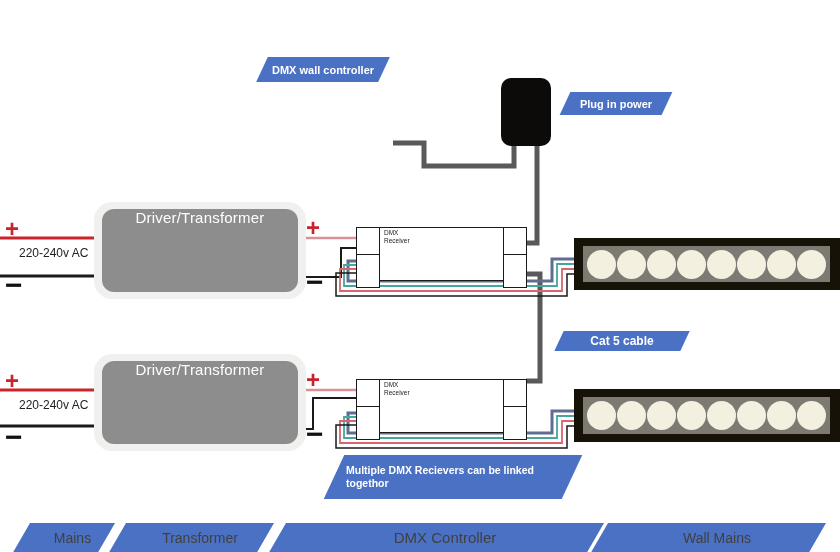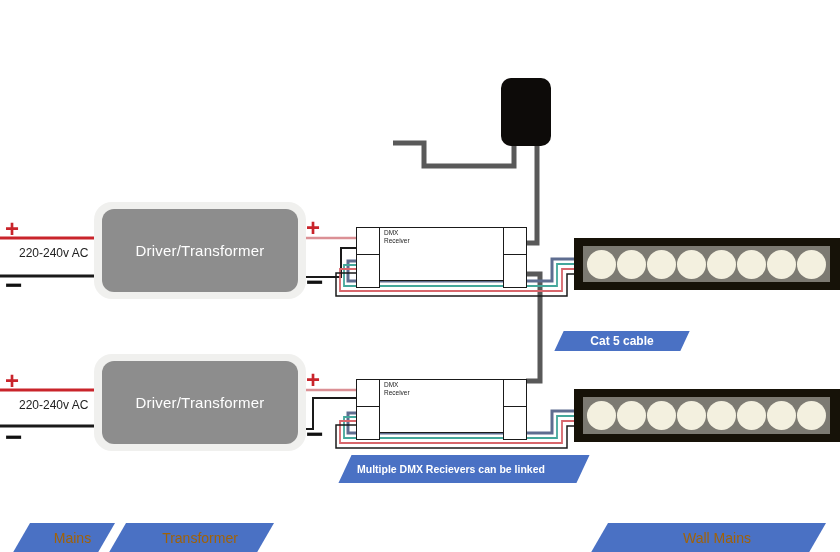--- a/index.html
+++ b/index.html
@@ -22,42 +22,42 @@
     transform:rotate(-35deg);}
   .knob-label{position:absolute;width:44px;text-align:center;font-size:4px;letter-spacing:.3px;color:#8a867f;}
   .brand{position:absolute;right:12px;bottom:7px;font-size:8.5px;font-weight:700;color:#3a3a3a;}
 
   
   .plug{position:absolute;left:501px;top:78px;width:50px;height:68px;background:#0d0b09;border-radius:10px;}
 
   
   .driver-glow{position:absolute;width:212px;height:97px;background:#f0f0ee;border-radius:18px;}
   .driver{position:absolute;width:196px;height:83px;background:#8d8d8d;border-radius:12px;
-    display:flex;align-items:center;justify-content:center;color:#fff;font-size:15px;letter-spacing:.2px;}
+    display:flex;justify-content:center;color:#fff;font-size:15px;letter-spacing:.2px;}
   .sign{position:absolute;font-weight:700;line-height:1;}
   .plus{color:#c9242b;font-size:24px;}
   .minus{color:#111;font-size:30px;}
   .voltage{position:absolute;font-size:12px;color:#222;}
 
   
   .rx-body{position:absolute;left:356px;width:171px;height:54px;background:#fff;border:1.2px solid #1a1a1a;box-sizing:border-box;}
   .rx-cap{position:absolute;width:24px;height:61px;background:#fff;border:1.2px solid #1a1a1a;box-sizing:border-box;}
   .rx-cap::after{content:"";position:absolute;left:0;right:0;top:26px;border-top:1.1px solid #1a1a1a;}
   .rx-text{position:absolute;font-size:6.5px;line-height:8px;color:#222;}
 
   
   .washer{position:absolute;left:574px;width:266px;background:#161208;}
   .washer-inner{position:absolute;left:9px;top:8px;right:10px;bottom:8px;background:#7c7a72;
     display:flex;align-items:center;justify-content:space-between;padding:0 4px;box-sizing:border-box;}
   .led{width:29px;height:29px;border-radius:50%;background:#f3f0df;flex:0 0 auto;}
 
   
   .banner-item{position:absolute;top:523px;height:29px;display:flex;align-items:center;justify-content:center;}
   .banner-item .bg{position:absolute;inset:0;background:#4a71c4;transform:skewX(-30deg);transform-origin:top left;}
-  .banner-item .txt{position:relative;z-index:1;color:#a16207;font-size:14px;white-space:nowrap;}
+  .banner-item .txt{position:relative;z-index:1;color:#404040;font-size:14px;white-space:nowrap;}
   .multi .txt{font-size:10.5px;line-height:13px;text-align:left;width:100%;padding-left:12px;}
 </style>
 </head>
 <body>
 
 <div id="stage">
 
   <svg id="wires" viewBox="0 0 840 552">
 
     <polyline stroke="#c9242b" points="0,238 100,238" fill="none" stroke-width="3"></polyline>
@@ -82,23 +82,31 @@
     <polyline stroke="#44a79b" points="362,265 344,265 344,286 557,286 557,264 575,264" fill="none" stroke-width="1.8"></polyline>
     <polyline stroke="#d8666c" points="362,269 340,269 340,291 562,291 562,269 575,269" fill="none" stroke-width="1.8"></polyline>
     <polyline stroke="#1a1a1a" points="362,273 336,273 336,296 567,296 567,274 575,274" fill="none" stroke-width="1.5"></polyline>
 
     <polyline stroke="#5e6d90" points="362,413 348,413 348,433 552,433 552,411 575,411" fill="none" stroke-width="3"></polyline>
     <polyline stroke="#44a79b" points="362,417 344,417 344,438 557,438 557,416 575,416" fill="none" stroke-width="1.8"></polyline>
     <polyline stroke="#d8666c" points="362,421 340,421 340,443 562,443 562,421 575,421" fill="none" stroke-width="1.8"></polyline>
     <polyline stroke="#1a1a1a" points="362,425 336,425 336,448 567,448 567,426 575,426" fill="none" stroke-width="1.5"></polyline>
   </svg>
 
+  <div class="plabel" style="left:262px;top:57px;width:122px;height:25px;">
+    <span class="bg"></span>
+    <span class="txt">DMX wall controller</span>
+  </div>
 
 
   <div class="plug"></div>
+  <div class="plabel" style="left:565px;top:92px;width:102px;height:23px;">
+    <span class="bg"></span>
+    <span class="txt">Plug in power</span>
+  </div>
 
   <div class="driver-glow" style="left:94px;top:202px;"></div>
   <div class="driver" style="left:102px;top:209px;">
     <span>Driver/Transformer</span>
   </div>
   <span class="sign plus" style="left:5px;top:217px;">+</span>
   <span class="voltage" style="left:19px;top:246px;">220-240v AC</span>
   <span class="sign minus" style="left:5px;top:270px;">−</span>
   <span class="sign plus" style="left:306px;top:216px;">+</span>
   <span class="sign minus" style="left:306px;top:267px;">−</span>
@@ -153,33 +161,38 @@
         <span class="led"></span>
         <span class="led"></span>
       </div>
   </div>
 
   <div class="plabel" style="left:559px;top:331px;width:126px;height:20px;">
     <span class="bg"></span>
     <span class="txt" style="font-size:12px;">Cat 5 cable</span>
   </div>
 
-  <div class="plabel multi" style="left:345px;top:455px;width:238px;height:28px;">
+  <div class="plabel multi" style="left:334px;top:455px;width:238px;height:44px;">
     <span class="bg"></span>
     <span class="txt">
       <span style="display:block;">Multiple DMX Recievers can be linked</span>
+      <span style="display:block;">togethor</span>
     </span>
   </div>
 
   <div class="banner-item" style="left:30px;width:85px;">
     <span class="bg"></span>
     <span class="txt">Mains</span>
   </div>
   <div class="banner-item" style="left:126px;width:148px;">
     <span class="bg"></span>
     <span class="txt">Transformer</span>
   </div>
+  <div class="banner-item" style="left:286px;width:318px;">
+    <span class="bg"></span>
+    <span class="txt" style="font-size:15px;">DMX Controller</span>
+  </div>
   <div class="banner-item" style="left:608px;width:218px;">
     <span class="bg"></span>
     <span class="txt">Wall Mains</span>
   </div>
 
 </div>
 
 </body></html>

